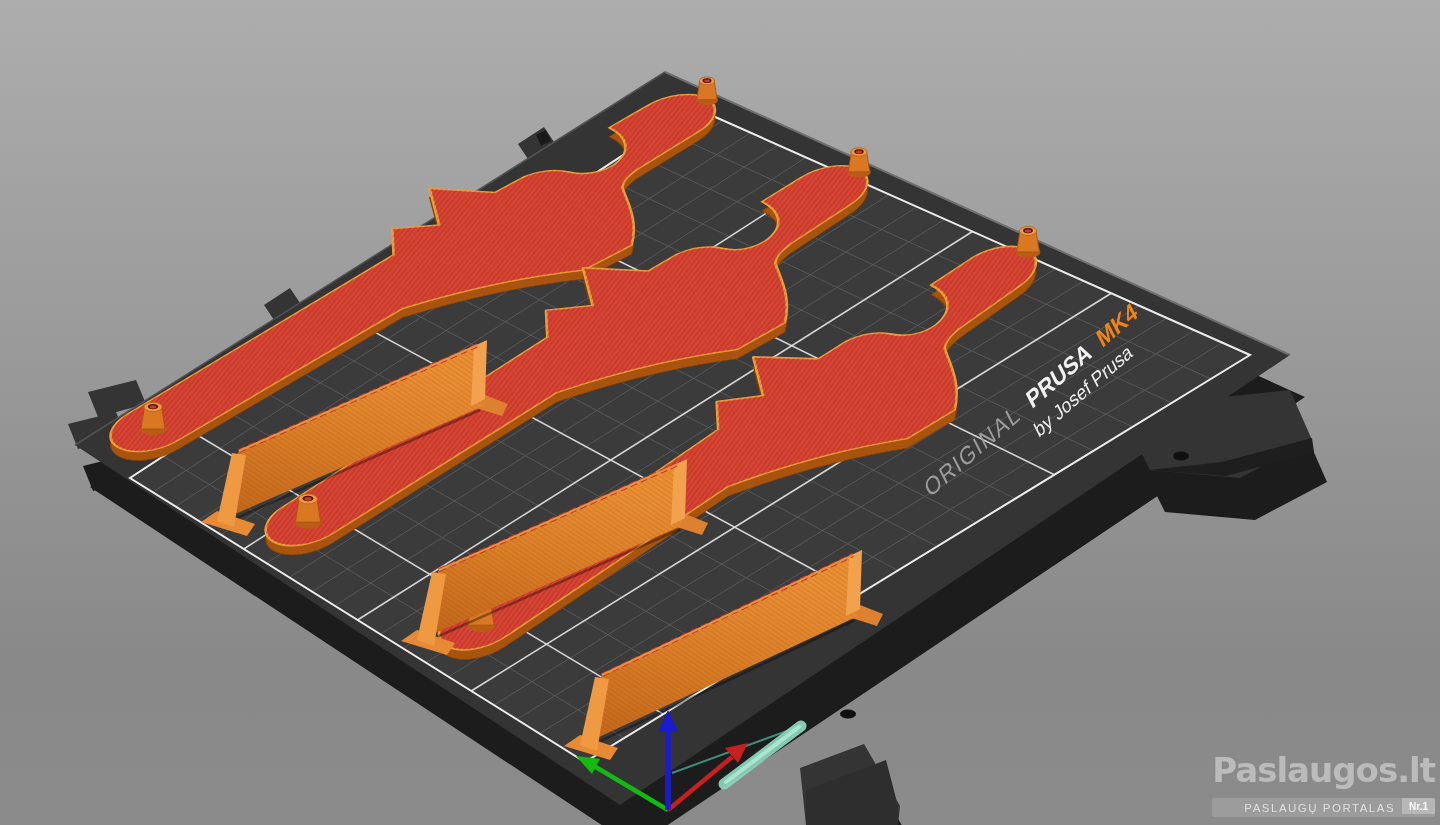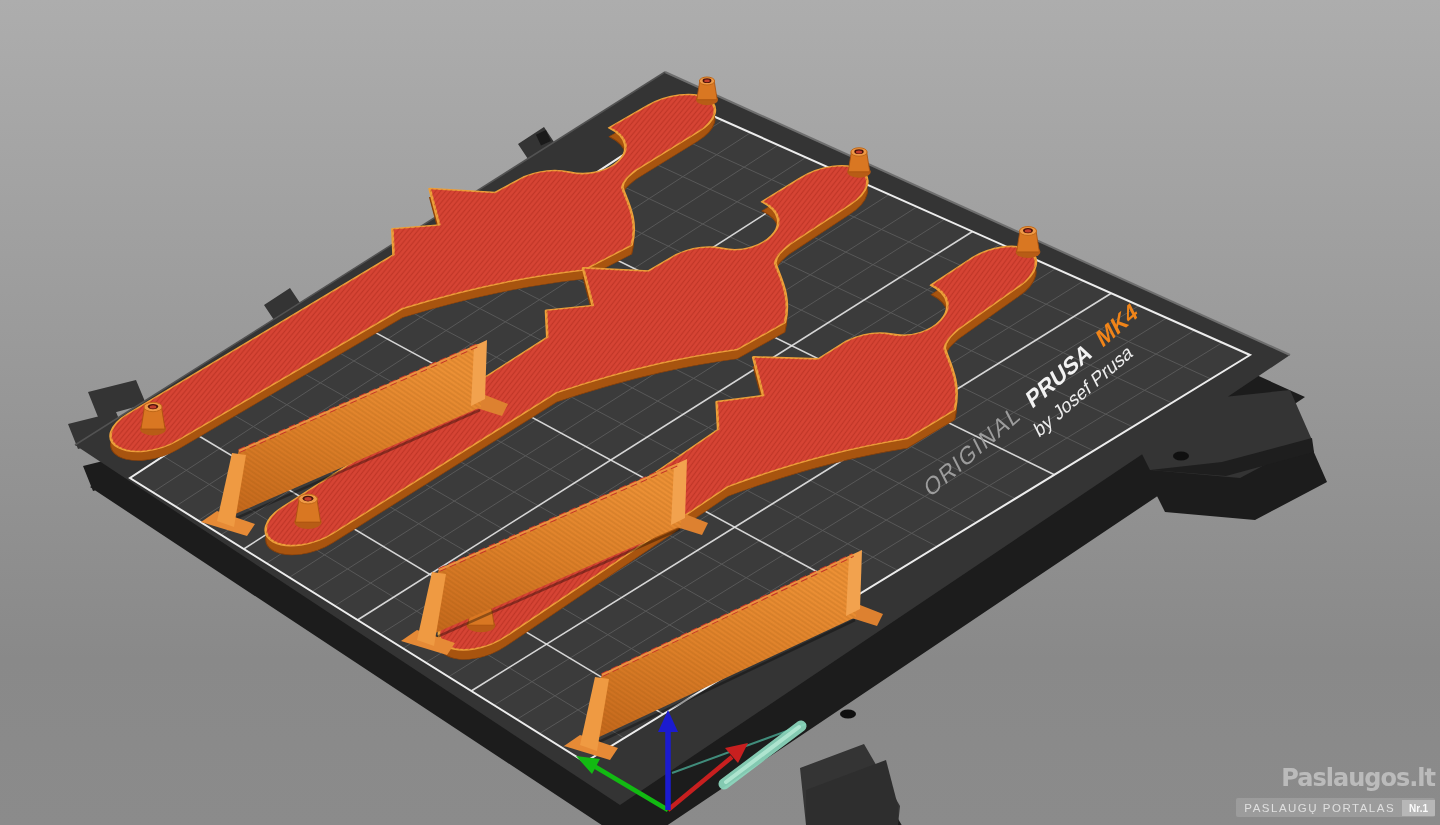--- a/index.html
+++ b/index.html
@@ -49,23 +49,23 @@
   
   .ax-x{stroke:#c81f1f;stroke-width:4.5;}
   .ax-y{stroke:#12ba12;stroke-width:4.5;}
   .ax-z{stroke:#1b1bd0;stroke-width:5.5;}
   .ax-guide-thin{stroke:rgba(70,160,140,.85);stroke-width:2;}
   .ax-guide{stroke:rgba(140,216,190,.92);stroke-width:11;stroke-linecap:round;}
   .ax-guide-hi{stroke:rgba(185,235,215,.8);stroke-width:4;stroke-linecap:round;}
 
   
   .wm{position:absolute;right:5px;bottom:8px;text-align:right;}
-  .wm-brand{font-family:"DejaVu Sans",sans-serif;font-size:24px;font-weight:bold;
+  .wm-brand{font-family:"DejaVu Sans",sans-serif;font-size:34px;font-weight:bold;
     letter-spacing:-1px;color:rgba(255,255,255,.42);line-height:36px;}
-  .wm-row{display:flex;align-items:center;justify-content:flex-end;margin-top:2px;
+  .wm-row{display:flex;align-items:flex-start;justify-content:flex-end;margin-top:10px;
     background:rgba(200,200,200,.28);border-radius:2px;overflow:hidden;}
   .wm-tag{font-size:11.5px;letter-spacing:1.5px;color:rgba(255,255,255,.68);
     padding:4px 7px 3px 8px;}
   .wm-badge{font-size:10px;font-weight:bold;color:rgba(255,255,255,.95);
     background:rgba(235,235,235,.35);padding:3px 7px 2px 7px;}
 </style>
 </head>
 <body>
 
 <svg id="scene" width="1440" height="825" viewBox="0 0 1440 825">

